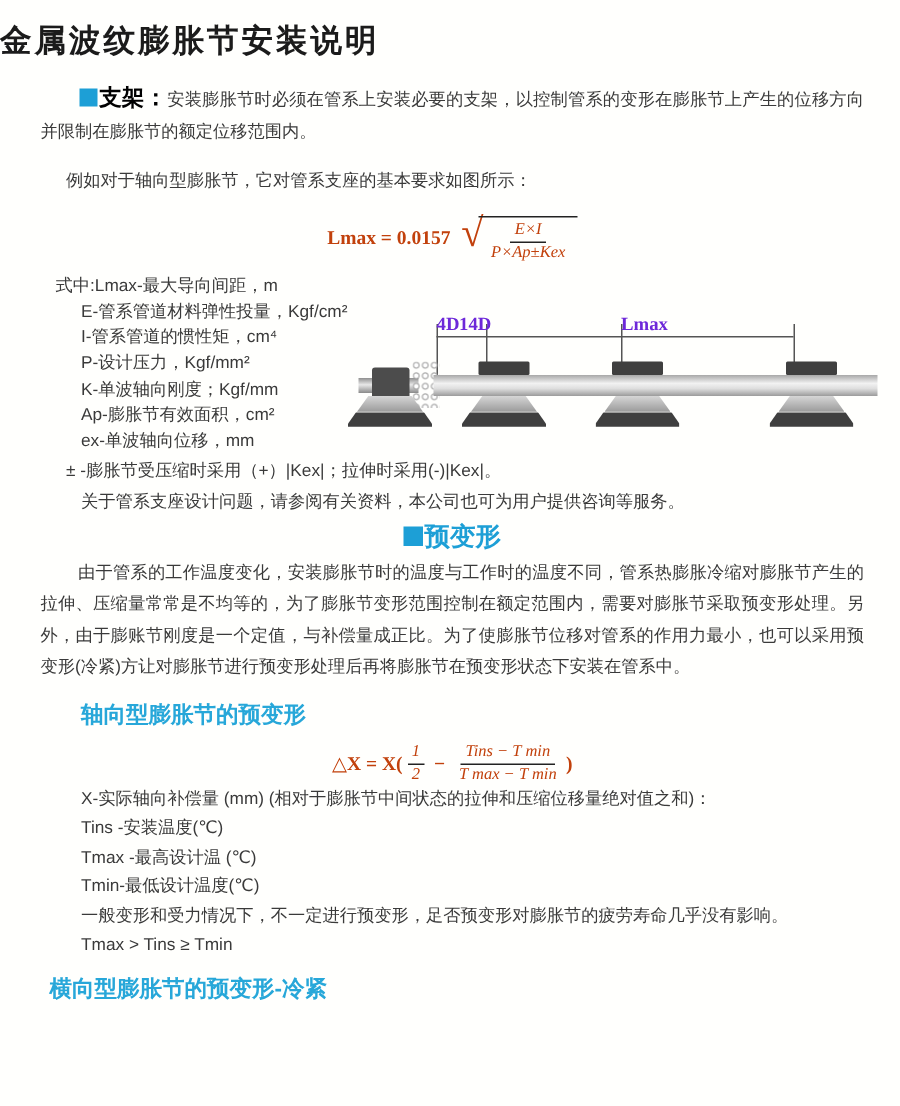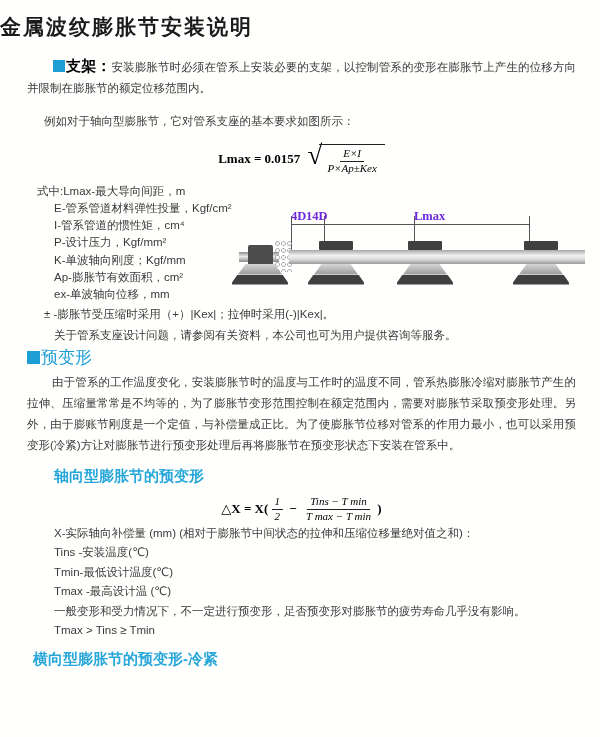--- a/index.html
+++ b/index.html
@@ -17,21 +17,21 @@
   .p-intro{margin-top:14px;text-indent:26px;}
   .sec-label{color:#000000;font-weight:bold;font-size:15px;white-space:nowrap;}
   .sq{display:inline-block;background:#1d9fd6;vertical-align:-1px;margin-right:1px;}
   .sq12{width:12px;height:12px;}
   .sq13{width:13px;height:13px;vertical-align:-1px;}
   .p-example{margin-top:1px;text-indent:17px;line-height:20px;}
 
   
   .formula{
     text-align:center;font-family:"Liberation Serif","DejaVu Serif",serif;
-    color:#000000;font-size:13px;
+    color:#c2410c;font-size:13px;
   }
   .f1{margin-top:9px;}
   .f-lhs{font-weight:bold;vertical-align:middle;}
   .sqrt{display:inline-flex;align-items:flex-start;vertical-align:middle;margin-left:4px;}
   .rad{font-size:27px;line-height:26px;font-weight:400;}
   .radicand{
     border-top:1.3px solid #222;margin-left:-3px;margin-top:2px;
     padding:2px 5px 0 5px;display:inline-flex;align-items:center;
   }
   .frac{display:inline-flex;flex-direction:column;align-items:center;
@@ -80,21 +80,21 @@
     position:absolute;left:6px;top:23px;width:44px;height:11px;
     background:linear-gradient(to bottom,#d6d6d6,#989898);
     clip-path:polygon(18% 0,82% 0,100% 100%,0 100%);
   }
   .support .base{
     position:absolute;left:0;top:34px;width:56px;height:10px;background:#3f3f3f;
     clip-path:polygon(10% 0,90% 0,100% 80%,100% 100%,0 100%,0 80%);
   }
 
   
-  .h-predeform{margin-top:11px;font-size:17px;font-weight:normal;color:#1d9fd6;}
+  .h-predeform{margin-top:11px;font-size:17px;font-weight:bold;color:#1d9fd6;text-align:center;}
   .p-predeform{margin-top:3px;text-indent:25px;}
   .h-sub{font-size:15px;font-weight:bold;color:#27a7d9;}
   .h-axial{margin:9px 0 0 27px;}
   .explain{margin-top:8px;text-indent:27px;line-height:20px;}
   .def-line{font-size:11.5px;line-height:19.6px;padding-left:27px;color:#3a3a3a;}
   .h-lateral{margin:9px 0 0 6px;}
 </style>
 </head>
 <body>
 
@@ -185,20 +185,20 @@
     <span class="frac">
       <span class="top">Tins − T min</span>
       <span class="bot">T max − T min</span>
     </span>
     <span class="f-lhs">)</span>
   </div>
 
 
   <div class="def-line">X-实际轴向补偿量 (mm) (相对于膨胀节中间状态的拉伸和压缩位移量绝对值之和)：</div>
   <div class="def-line">Tins -安装温度(℃)</div>
+  <div class="def-line">Tmax -最高设计温 (℃)</div>
   <div class="def-line">Tmin-最低设计温度(℃)</div>
-  <div class="def-line">Tmax -最高设计温 (℃)</div>
   <div class="def-line">一般变形和受力情况下，不一定进行预变形，足否预变形对膨胀节的疲劳寿命几乎没有影响。</div>
   <div class="def-line">Tmax &gt; Tins ≥ Tmin</div>
 
   <div class="h-sub h-lateral">横向型膨胀节的预变形-冷紧</div>
 
 </div>
 
 </body></html>

